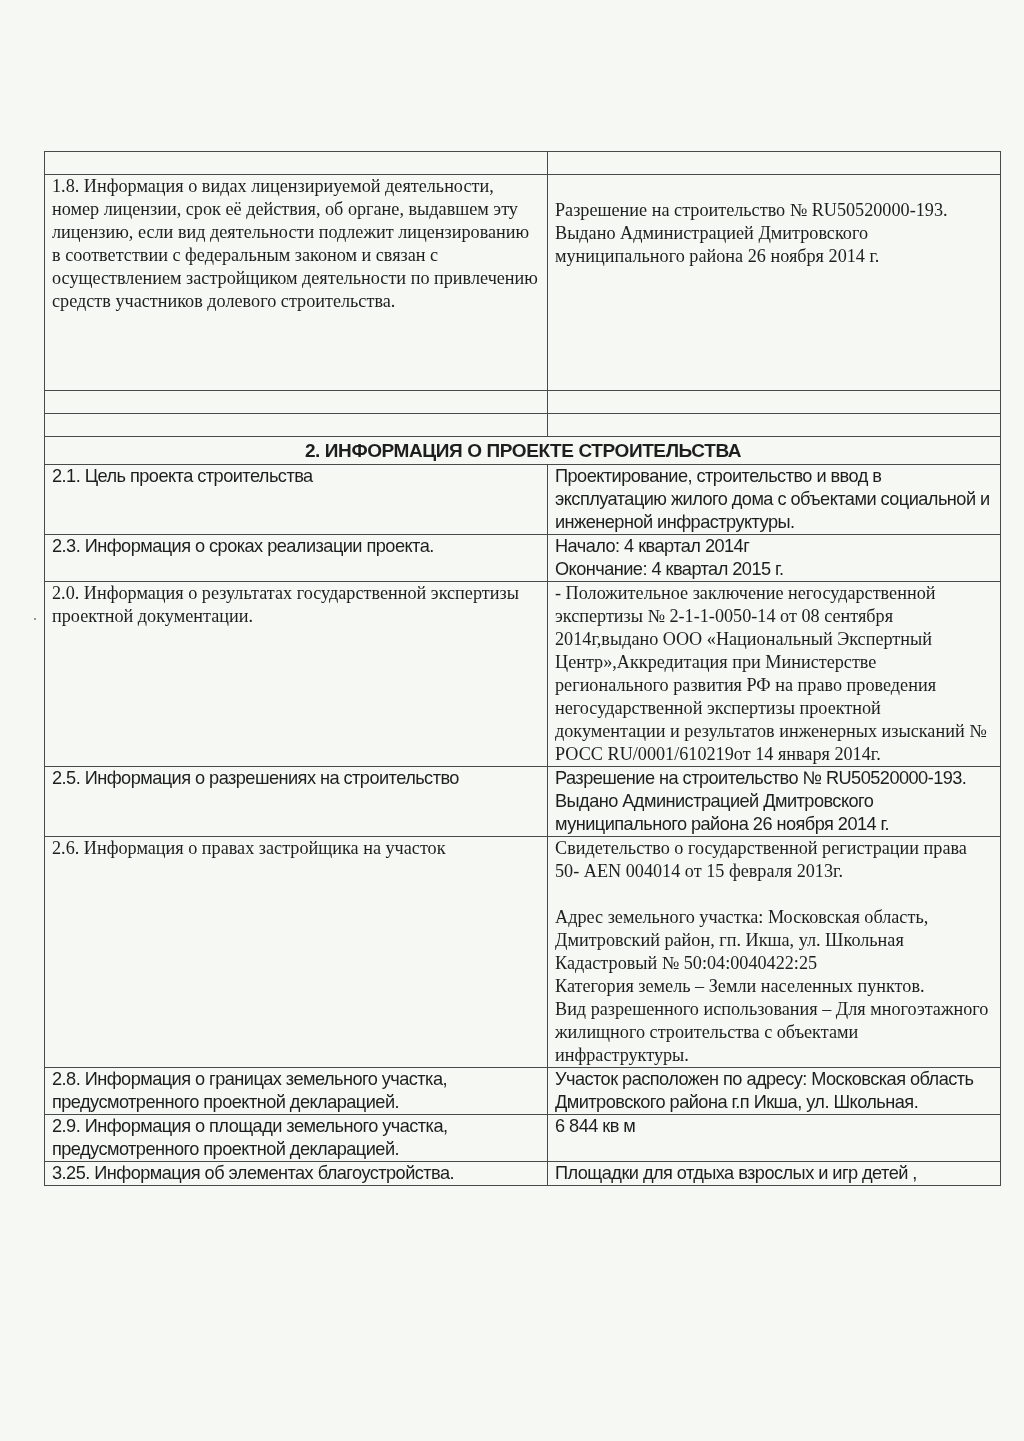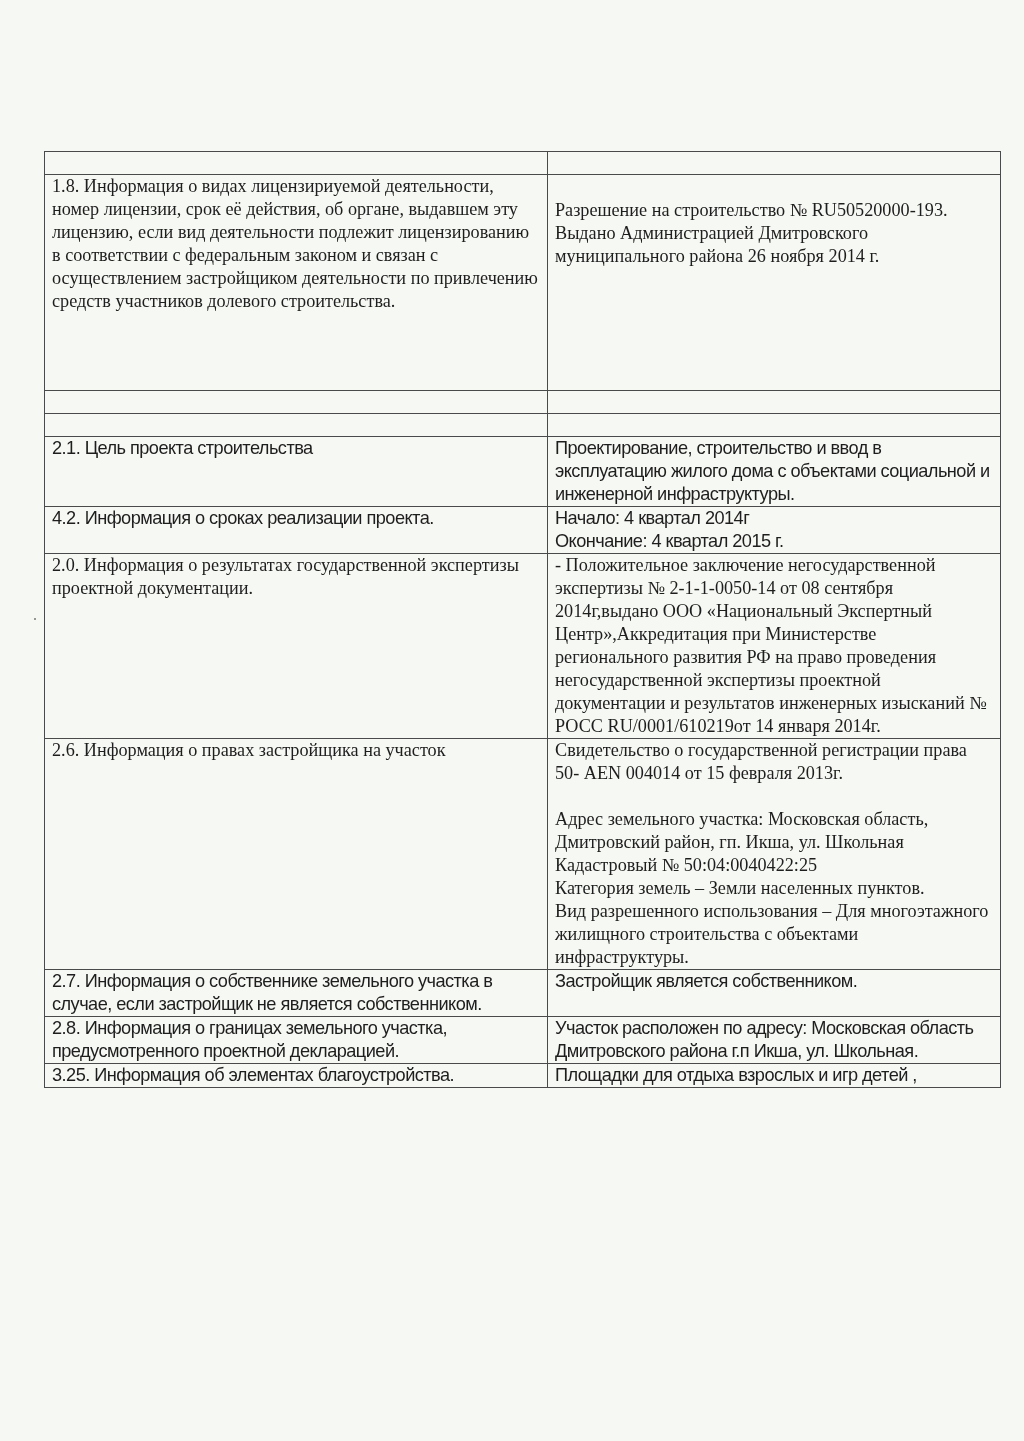--- a/index.html
+++ b/index.html
@@ -91,50 +91,57 @@
       </tr>
       <tr class="empty">
         <td></td>
         <td></td>
       </tr>
       <tr class="empty">
         <td></td>
         <td></td>
       </tr>
 
+      <tr class="section">
+        <td colspan="2">2.  ИНФОРМАЦИЯ О ПРОЕКТЕ СТРОИТЕЛЬСТВА</td>
+      </tr>
 
       <tr>
         <td class="cond">2.1. Цель проекта строительства</td>
         <td class="cond">Проектирование, строительство и ввод в эксплуатацию жилого дома с объектами социальной и инженерной инфраструктуры.</td>
       </tr>
       <tr>
-        <td class="cond">4.2. Информация о сроках реализации проекта.</td>
+        <td class="cond">2.3. Информация о сроках реализации проекта.</td>
         <td class="cond multiline">Начало: 4 квартал 2014г
 Окончание: 4 квартал 2015 г.</td>
       </tr>
       <tr>
         <td>2.0. Информация о результатах государственной экспертизы проектной документации.</td>
         <td>- Положительное заключение негосударственной экспертизы  № 2-1-1-0050-14  от 08 сентября 2014г,выдано ООО «Национальный Экспертный Центр»,Аккредитация при Министерстве регионального развития РФ на право проведения негосударственной экспертизы проектной документации и результатов инженерных изысканий № РОСС RU/0001/610219от 14 января 2014г.</td>
+      </tr>
+      <tr>
+        <td class="cond">2.5. Информация о разрешениях на строительство</td>
+        <td class="cond">Разрешение на строительство  № RU50520000-193. Выдано Администрацией Дмитровского муниципального района 26 ноября 2014 г.</td>
       </tr>
       <tr>
         <td>2.6. Информация о правах застройщика на участок</td>
         <td class="multiline">Свидетельство о государственной регистрации права 50- AEN 004014 от 15 февраля 2013г.
 
 Адрес земельного участка: Московская область, Дмитровский район, гп. Икша, ул. Школьная
 Кадастровый № 50:04:0040422:25
 Категория земель – Земли населенных пунктов.
 Вид разрешенного использования – Для многоэтажного жилищного строительства с объектами инфраструктуры.</td>
       </tr>
       <tr>
-        <td class="cond">2.7. Информация о собственнике земельного участка в случае, если застройщик не является собственником.</td>
-        <td class="cond">Застройщик является собственником.</td>
+        <td class="cond">2.8. Информация о границах земельного участка, предусмотренного проектной декларацией.</td>
+        <td class="cond">Участок расположен по адресу: Московская область Дмитровского района г.п Икша, ул. Школьная.</td>
       </tr>
       <tr>
-        <td class="cond">2.8. Информация о границах земельного участка, предусмотренного проектной декларацией.</td>
-        <td class="cond">Участок расположен по адресу: Московская область Дмитровского района г.п Икша, ул. Школьная.</td>
+        <td class="cond">2.9. Информация о площади земельного участка, предусмотренного проектной декларацией.</td>
+        <td class="cond">6 844 кв м</td>
       </tr>
       <tr>
         <td class="cond">3.25. Информация об элементах благоустройства.</td>
         <td class="cond">Площадки для отдыха взрослых и игр детей  ,</td>
       </tr>
     </tbody>
   </table>
 </div>
 
 </body></html>

